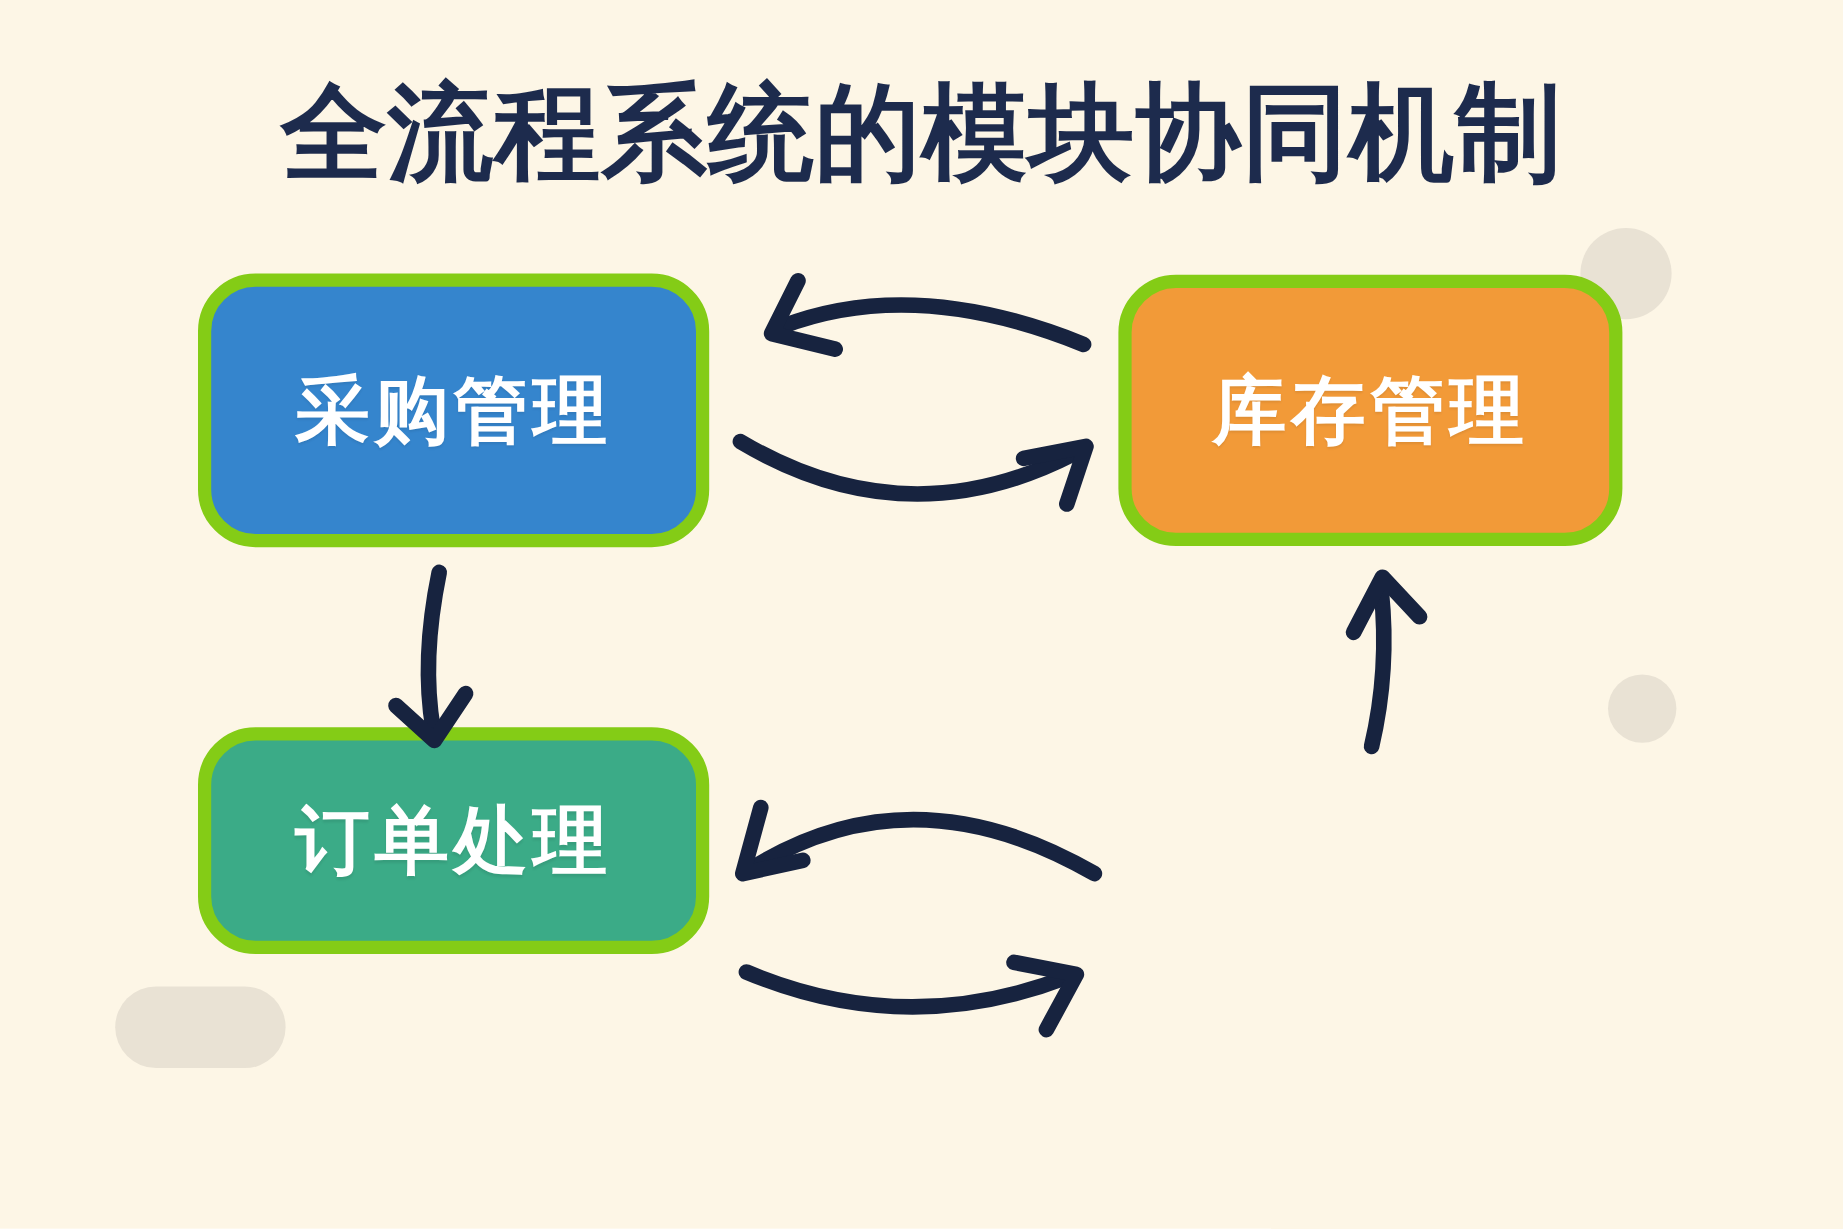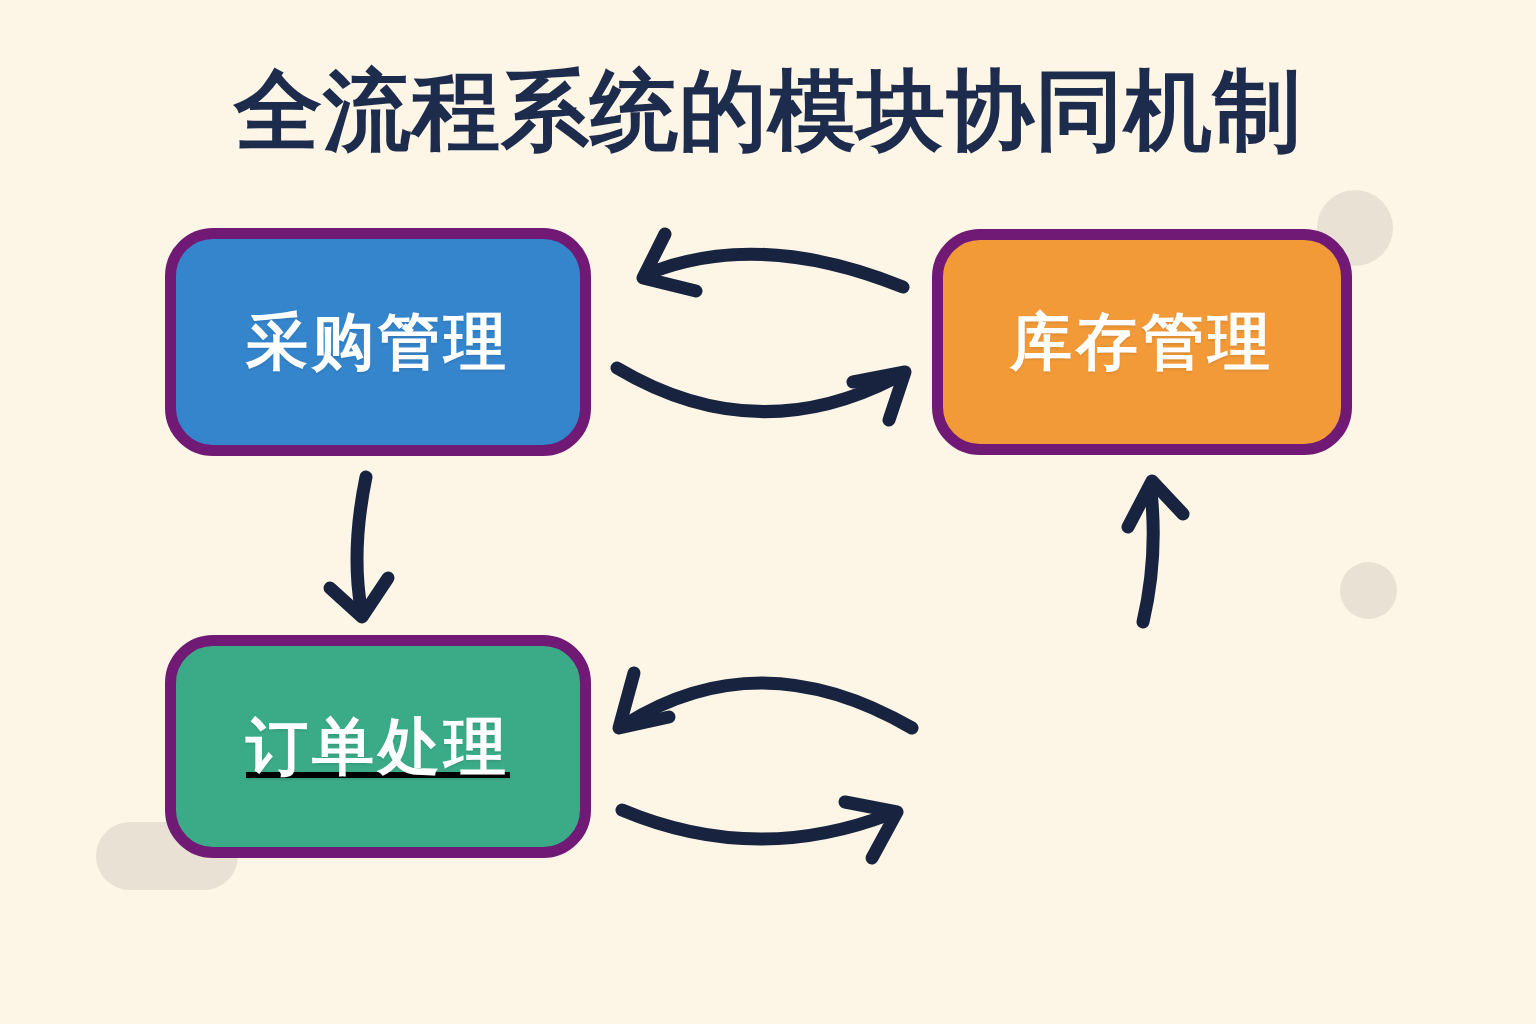--- a/index.html
+++ b/index.html
@@ -26,38 +26,38 @@
     width: 1536px;
     text-align: center;
     font-size: 88px;
     font-weight: 900;
     letter-spacing: 1px;
     color: #1d2b4d;
     z-index: 2;
   }
   .node {
     position: absolute;
-    border: 11px solid #701a75;
+    border: 11px solid #84cc16;
     border-radius: 48px;
     display: flex;
     align-items: center;
     justify-content: center;
     box-sizing: border-box;
     z-index: 3;
   }
   .node .label {
     color: #ffffff;
     font-size: 62px;
     font-weight: 800;
     letter-spacing: 4px;
     text-shadow: 0 2px 2px rgba(0,0,0,0.08);
   }
   .node.procurement { left: 165px; top: 228px; width: 426px; height: 228px; }
   .node.inventory   { left: 932px; top: 229px; width: 420px; height: 226px; }
-  .node.orders      { left: 165px; top: 635px; width: 426px; height: 223px; text-decoration: underline; }
+  .node.orders      { left: 165px; top: 606px; width: 426px; height: 189px; }
   .node.production  { left: 932px; top: 642px; width: 420px; height: 224px; }
   svg.arrows {
     position: absolute;
     left: 0; top: 0;
     width: 1536px;
     height: 1024px;
     z-index: 4;
     pointer-events: none;
   }
 </style>

